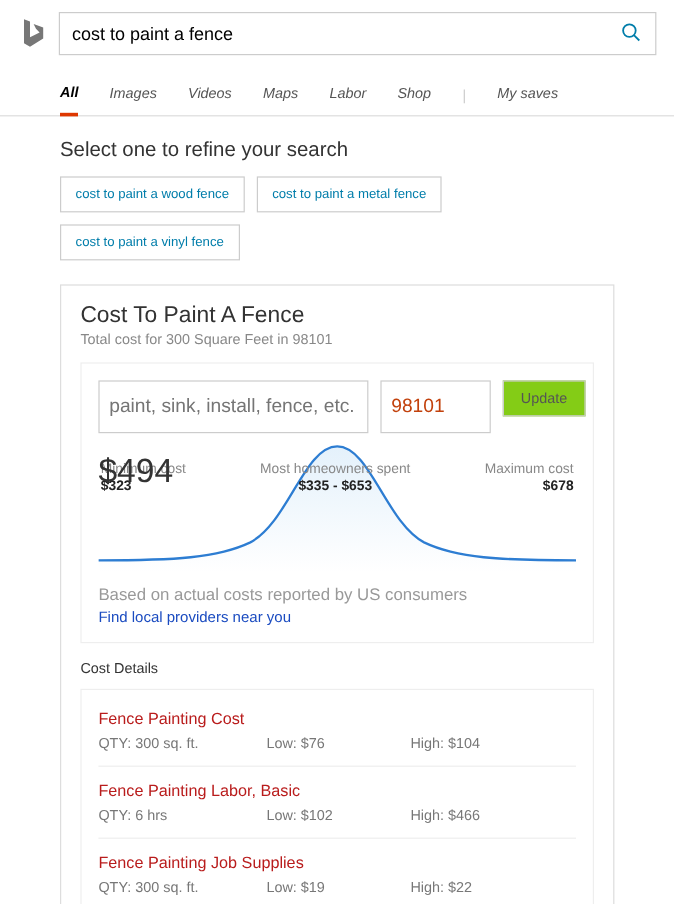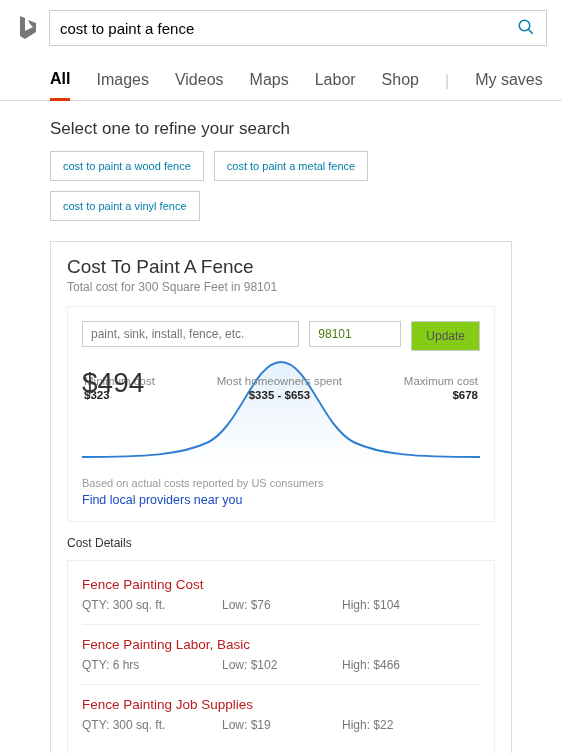--- a/index.html
+++ b/index.html
@@ -4,49 +4,49 @@
 <style>
   * { box-sizing: border-box; margin: 0; padding: 0; }
   body { font-family: Arial, Helvetica, sans-serif; font-size: 13px; color: #111; background: #fff; width: 562px; }
   .header { display: flex; align-items: center; padding: 10px 15px 6px; gap: 10px; }
   .logo { width: 24px; height: 28px; flex-shrink: 0; }
   .logo svg { width: 100%; height: 100%; }
   .searchbox { flex: 1; display: flex; align-items: center; border: 1px solid #ccc; height: 36px; background: #fff; }
   .searchbox input { flex: 1; border: none; outline: none; padding: 0 10px; font-size: 15px; }
   .searchbox .search-btn { width: 40px; height: 36px; display: flex; align-items: center; justify-content: center; cursor: pointer; }
   .searchbox .search-btn svg { width: 18px; height: 18px; stroke: #007daa; }
-  .tabs { display: flex; align-items: center; padding: 10px 0 0 50px; border-bottom: 1px solid #ddd; gap: 26px; font-size: 16px; color: #555; }
+  .tabs { display: flex; align-items: center; padding: 10px 0 0 50px; border-bottom: 1px solid #ddd; gap: 26px; font-size: 12px; color: #555; font-style: italic; }
   .tab { padding: 8px 0 10px; cursor: pointer; }
   .tab.active { color: #000; font-weight: 600; border-bottom: 3px solid #de3700; margin-bottom: -1px; }
   .tab-sep { color: #ccc; }
   .content { padding: 18px 50px 10px; }
   .refine-h { font-size: 17px; margin-bottom: 12px; color: #333; }
   .chips { display: flex; gap: 10px; margin-bottom: 20px; flex-wrap: wrap; }
   .chip { border: 1px solid #ccc; padding: 8px 12px; font-size: 11px; color: #007daa; cursor: pointer; background: #fff; }
   .card { border: 1px solid #ddd; background: #fff; }
   .card-pad { padding: 14px 16px; }
   .card-title { font-size: 19px; color: #333; margin-bottom: 2px; }
   .card-sub { font-size: 12px; color: #888; margin-bottom: 12px; }
   .cost-widget { border: 1px solid #eee; background: #fff; padding: 14px; margin-bottom: 14px; }
   .inprow { display: flex; gap: 10px; margin-bottom: 16px; }
-  .inp { border: 1px solid #ccc; height: 26px; padding: 0 8px; font-size: 12px; color: #4d7c0f; background: #fff; }
+  .inp { border: 1px solid #ccc; height: 44px; padding: 0 8px; font-size: 16px; color: #c2410c; background: #fff; }
   .inp.service { flex: 1.5; }
   .inp.zip { width: 92px; }
   .btn-update { border: 1px solid #ccc; background: #84cc16; height: 30px; padding: 0 14px; font-size: 12px; color: #555; cursor: pointer; }
   .avg-label { text-align: center; font-size: 12px; color: #777; }
   .avg-val { text-align: left; font-size: 28px; color: #333; margin-bottom: -72px; position:relative; z-index:2 }
   .curve-wrap { position: relative; height: 140px; }
   .curve-wrap svg { width: 100%; height: 100%; display: block; }
   .curve-labels { position: absolute; top: 48px; left: 0; right: 0; display: flex; justify-content: space-between; font-size: 11.5px; padding: 0 2px; }
   .cl-col { text-align: center; }
   .cl-col.left { text-align: left; }
   .cl-col.right { text-align: right; }
   .cl-lab { color: #888; }
   .cl-val { color: #222; font-weight: bold; margin-top: 2px; }
-  .footnote { font-size: 11px; color: #999; margin-top: 10px; }
+  .footnote { font-size: 14px; color: #999; margin-top: 10px; }
   .link { color: #1a4bc0; font-size: 12.5px; cursor: pointer; margin-top: 4px; display: inline-block; }
   .details-h { font-size: 12px; color: #333; margin-bottom: 10px; }
   .details-box { border: 1px solid #eee; background: #fff; padding: 4px 14px 12px; }
   .drow { padding: 12px 0; border-bottom: 1px solid #eee; }
   .drow:last-of-type { border-bottom: none; }
   .dtitle { font-size: 13.5px; color: #b91c1c; margin-bottom: 6px; }
   .dmeta { display: flex; font-size: 12px; color: #777; }
   .dmeta .dqty { width: 140px; }
   .dmeta .dlow { width: 120px; }
 </style>

